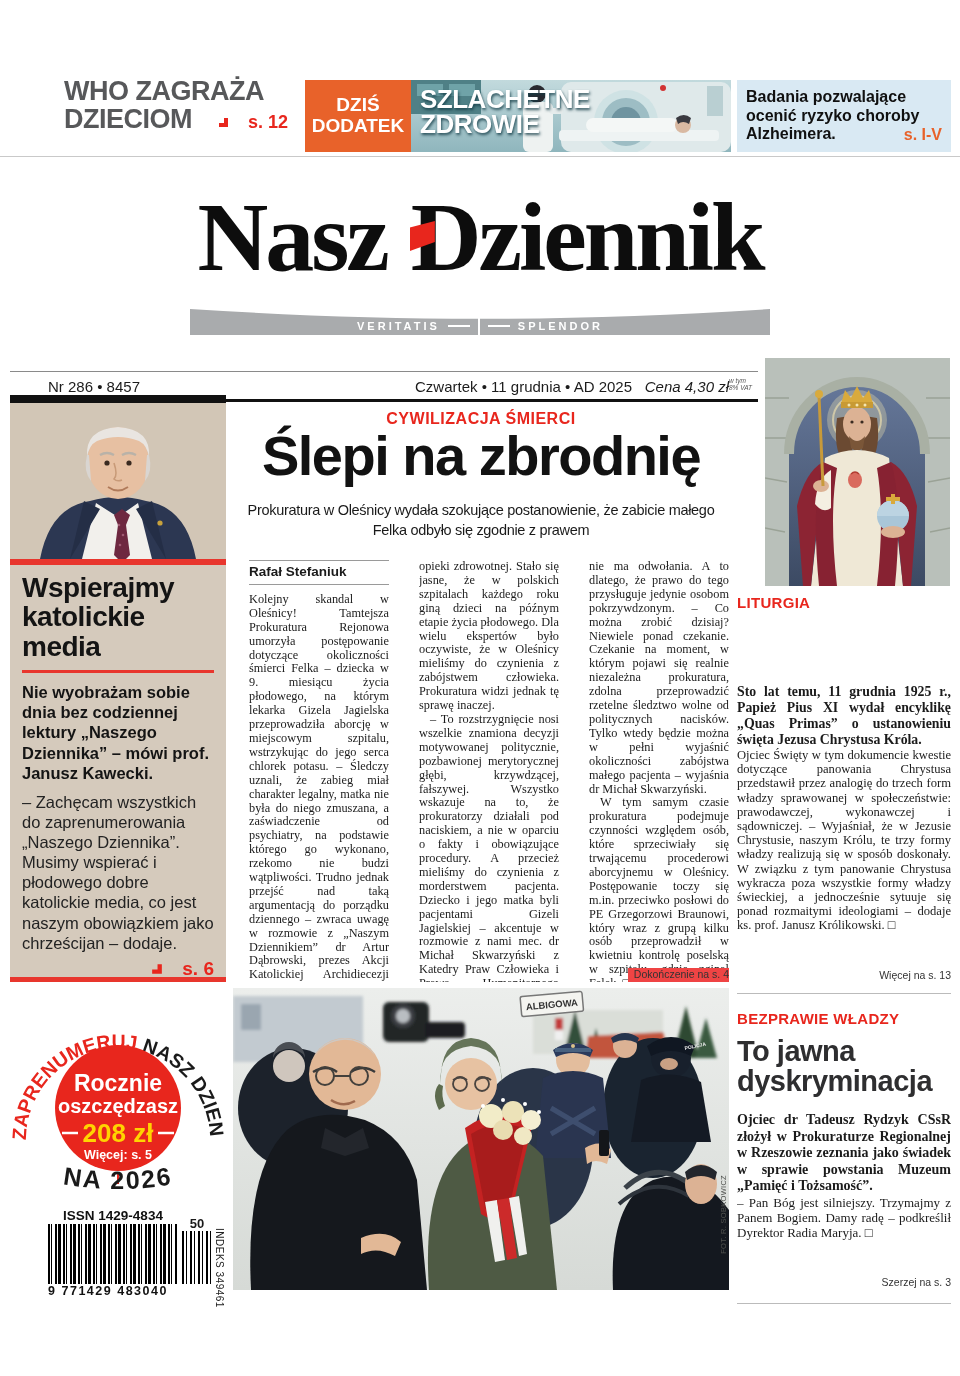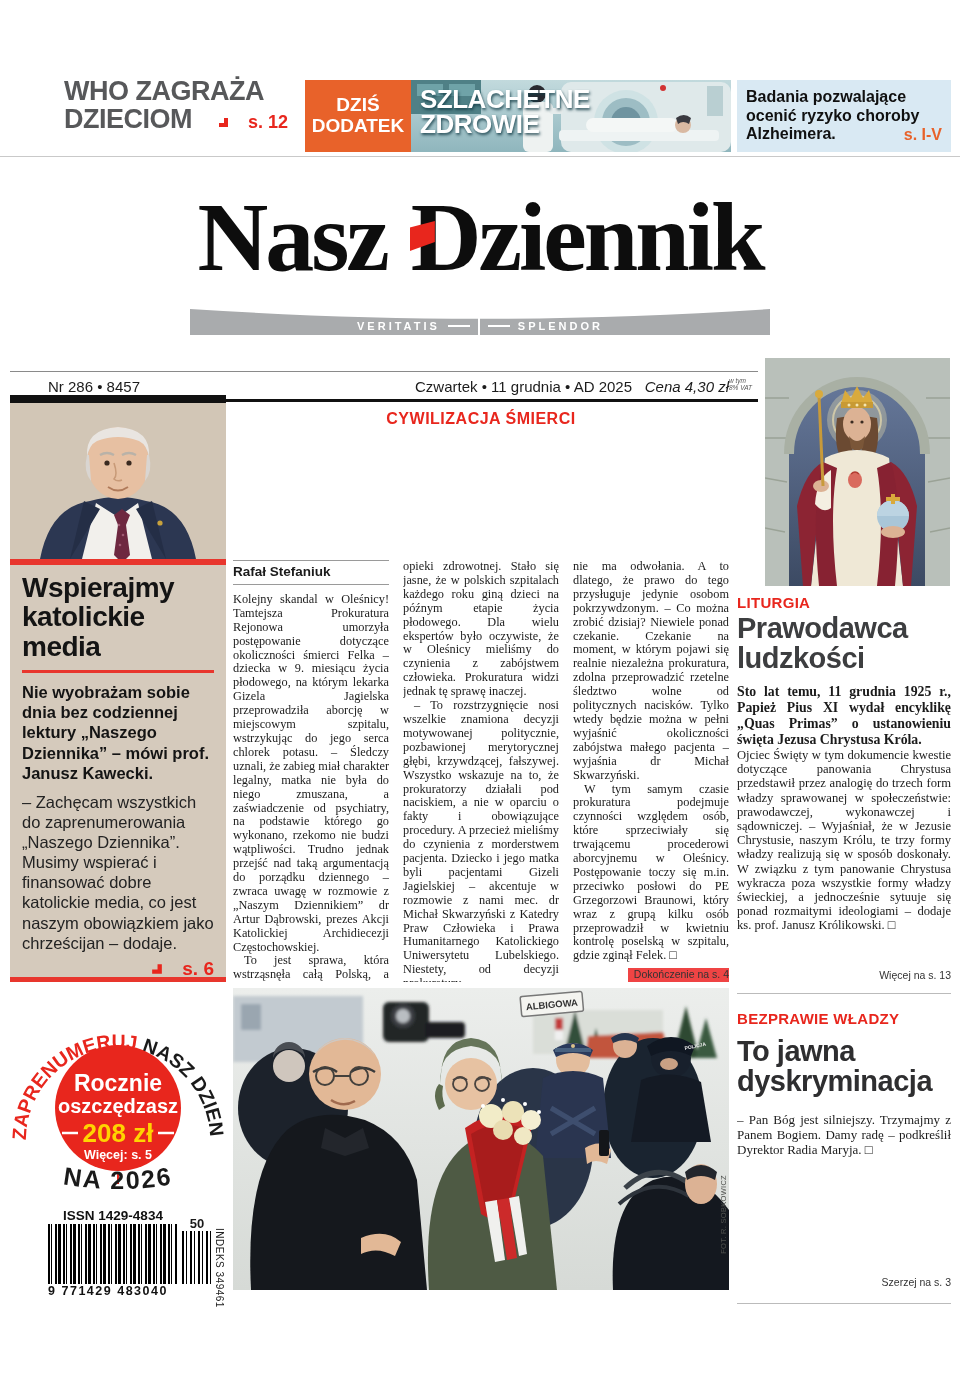--- a/index.html
+++ b/index.html
@@ -77,21 +77,21 @@
 
   
   .kicker{left:233px;top:410px;width:496px;text-align:center;color:#e8261d;
     font-weight:bold;font-size:16px;letter-spacing:0.5px;}
   .headline{left:233px;top:428px;width:496px;text-align:center;font-size:56px;font-weight:bold;
     color:#121212;letter-spacing:-1.5px;line-height:1;}
   .subhead{left:233px;top:500px;width:496px;text-align:center;font-size:14.5px;
     letter-spacing:-0.3px;line-height:1.4;color:#1a1a1a;}
   .columns{left:233px;top:560px;width:496px;height:422px;display:flex;gap:14px;}
   .col{width:156px;height:422px;overflow:hidden;font-family:"Liberation Serif",serif;
-    font-size:12.3px;line-height:13.9px;text-align:justify;color:#1b1b1b;position:relative;}
+    font-size:12.3px;line-height:13.9px;text-align:justify;color:#1b1b1b;position:relative;margin-left:16px;}
   .byline-block{border-top:1px solid #9a9a9a;border-bottom:1px solid #9a9a9a;
     font-family:"Liberation Sans",sans-serif;font-weight:bold;font-size:13.5px;
     padding:4px 0 5px;margin-bottom:8px;}
   .col p{margin:0;}
   .col p + p{text-indent:11px;}
   .continuation{position:absolute;bottom:0;right:0;background:#ef4444;padding-left:6px;
     font-size:10.5px;color:#333;font-family:"Liberation Sans",sans-serif;}
 
   
   .photo{left:233px;top:988px;width:496px;height:302px;overflow:hidden;}
@@ -236,21 +236,21 @@
       <path d="M98 84 q10 7 20 0" stroke="#b07a5a" stroke-width="1.8" fill="none"></path>
       <circle cx="150" cy="120" r="2.6" fill="#c8a23c"></circle>
     </svg>
   </div>
   <div class="abs red-bar1"></div>
 
   <div class="abs tan-block">
     <div class="sb-head">Wspierajmy katolickie media</div>
     <div class="sb-rule"></div>
     <div class="sb-lead">Nie wyobrażam sobie dnia bez codziennej lektury „Naszego Dziennika” – mówi prof. Janusz Kawecki.</div>
-    <div class="sb-body">– Zachęcam wszystkich do zaprenumerowania „Naszego Dziennika”. Musimy wspierać i finansować dobre katolickie media, co jest naszym obowiązkiem jako chrześcijan – dodaje.</div>
+    <div class="sb-body">– Zachęcam wszystkich do zaprenumerowania „Naszego Dziennika”. Musimy wspierać i płodowego dobre katolickie media, co jest naszym obowiązkiem jako chrześcijan – dodaje.</div>
     <div class="page-ref sb-ref">
       <svg width="14" height="14" viewBox="0 0 13 13">
           <path d="M2 11 h9 v-9 h-4 v5 h-5 z" fill="#e8261d"></path>
         </svg>
       <span>s. 6</span>
     </div>
   </div>
   <div class="abs red-bar2"></div>
 
   <div class="abs promo">
@@ -279,20 +279,22 @@
   <div class="abs barcode-wrap">
     <div class="bc-issn">ISSN 1429-4834</div>
     <div class="bc-bars"></div>
     <div class="bc-digits">9 771429 483040</div>
     <div class="bc-addon-num">50</div>
     <div class="bc-addon"></div>
     <div class="bc-indeks">INDEKS 349461</div>
   </div>
 
   <div class="abs kicker">CYWILIZACJA ŚMIERCI</div>
+  <div class="abs headline">Ślepi na zbrodnię</div>
+  <div class="abs subhead">Prokuratura w Oleśnicy wydała szokujące postanowienie, że zabicie małego Felka odbyło się zgodnie z prawem</div>
 
   <div class="abs columns">
     <div class="col">
       <div class="byline-block">Rafał Stefaniuk</div>
       <p>Kolejny skandal w Oleśnicy! Tamtejsza Prokuratura Rejonowa umorzyła postępowanie dotyczące okoliczności śmierci Felka – dziecka w 9. miesiącu życia płodowego, na którym lekarka Gizela Jagielska przeprowadziła aborcję w miejscowym szpitalu, wstrzykując do jego serca chlorek potasu. – Śledczy uznali, że zabieg miał charakter legalny, matka nie była do niego zmuszana, a zaświadczenie od psychiatry, na podstawie którego go wykonano, rzekomo nie budzi wątpliwości. Trudno jednak przejść nad taką argumentacją do porządku dziennego – zwraca uwagę w rozmowie z „Naszym Dziennikiem” dr Artur Dąbrowski, prezes Akcji Katolickiej Archidiecezji Częstochowskiej.</p>
       <p>To jest sprawa, która wstrząsnęła całą Polską, a dodatkowo odsłoniła patologię systemu</p>
     </div>
     <div class="col">
       <p>opieki zdrowotnej. Stało się jasne, że w polskich szpitalach każdego roku giną dzieci na późnym etapie życia płodowego. Dla wielu ekspertów było oczywiste, że w Oleśnicy mieliśmy do czynienia z zabójstwem człowieka. Prokuratura widzi jednak tę sprawę inaczej.</p>
       <p>– To rozstrzygnięcie nosi wszelkie znamiona decyzji motywowanej politycznie, pozbawionej merytorycznej głębi, krzywdzącej, fałszywej. Wszystko wskazuje na to, że prokuratorzy działali pod naciskiem, a nie w oparciu o fakty i obowiązujące procedury. A przecież mieliśmy do czynienia z morderstwem pacjenta. Dziecko i jego matka byli pacjentami Gizeli Jagielskiej – akcentuje w rozmowie z nami mec. dr Michał Skwarzyński z Katedry Praw Człowieka i Prawa Humanitarnego Katolickiego Uniwersytetu Lubelskiego. Niestety, od decyzji prokuratury</p>
@@ -452,29 +454,29 @@
       <circle cx="54" cy="36" r="4" fill="#d9aa3c"></circle>
       <circle cx="128" cy="158" r="16" fill="#a9c6d8"></circle>
       <path d="M112 158 a16 16 0 0 1 32 0" fill="#bcd4e2"></path>
       <rect x="126" y="136" width="4" height="10" fill="#d9aa3c"></rect>
       <rect x="121" y="139" width="14" height="4" fill="#d9aa3c"></rect>
       <ellipse cx="128" cy="174" rx="12" ry="6" fill="#dcb294"></ellipse>
     </svg>
   </div>
 
   <div class="abs section-label lit-label">LITURGIA</div>
-  <div class="abs rc-head lit-head">Prawodawca ludzkości</div>
   <div class="rc-text lit-text">
     <p class="rc-lead">Sto lat temu, 11 grudnia 1925 r., Papież Pius XI wydał encyklikę „Quas Primas” o ustanowieniu święta Jezusa Chrystusa Króla.</p>
     <p class="rc-body">Ojciec Święty w tym dokumencie kwestie dotyczące panowania Chrystusa przedstawił przez analogię do trzech form władzy sprawowanej w społeczeństwie: prawodawczej, wykonawczej i sądowniczej. – Wyjaśniał, że w Jezusie Chrystusie, naszym Królu, te trzy formy władzy realizują się w sposób doskonały. W związku z tym panowanie Chrystusa wykracza poza wszystkie formy władzy świeckiej, a jednocześnie sytuuje się ponad rozmaitymi ideologiami – dodaje ks. prof. Janusz Królikowski. □</p>
     <span class="rc-more">Więcej na s. 13</span>
   </div>
 
   <div class="abs divider-right"></div>
   <div class="abs section-label bp-label">BEZPRAWIE WŁADZY</div>
   <div class="abs rc-head bp-head">To jawna dyskryminacja</div>
   <div class="rc-text bp-text">
+    <p class="rc-lead">Ojciec dr Tadeusz Rydzyk CSsR złożył w Prokuraturze Regionalnej w Rzeszowie zeznania jako świadek w sprawie powstania Muzeum „Pamięć i Tożsamość”.</p>
     <p class="rc-body">– Pan Bóg jest silniejszy. Trzymajmy z Panem Bogiem. Damy radę – podkreślił Dyrektor Radia Maryja. □</p>
     <span class="rc-more">Szerzej na s. 3</span>
   </div>
   <div class="abs divider-right2"></div>
 
 </div>
 
 </body></html>

